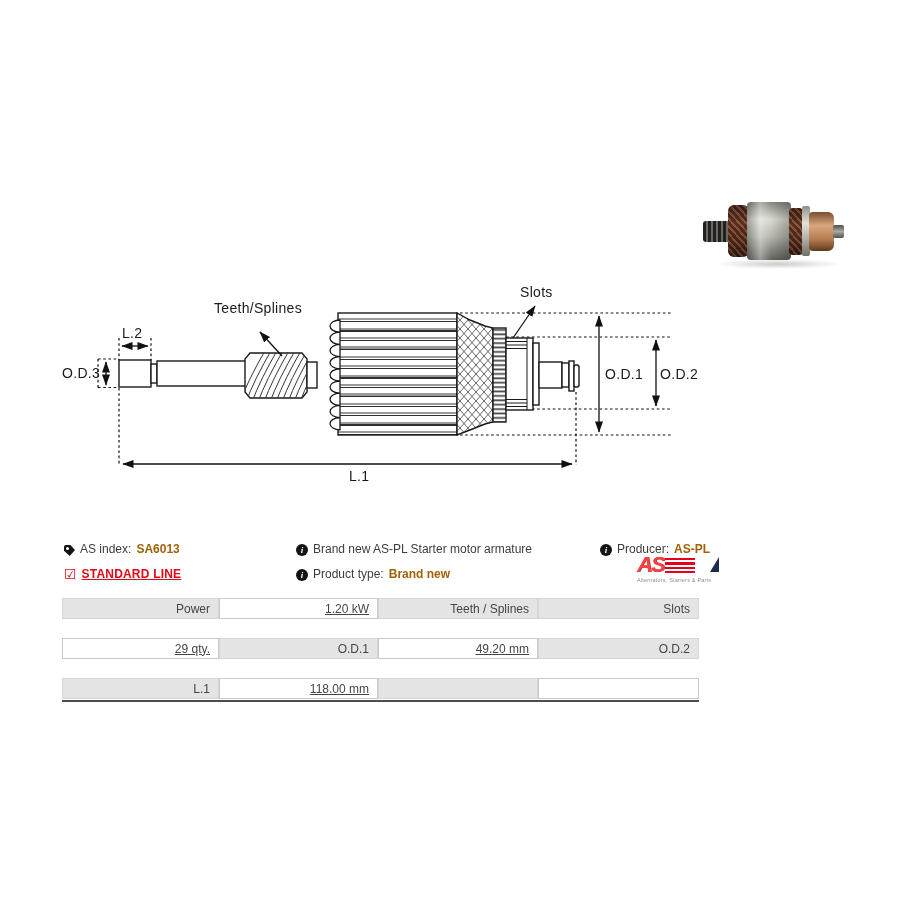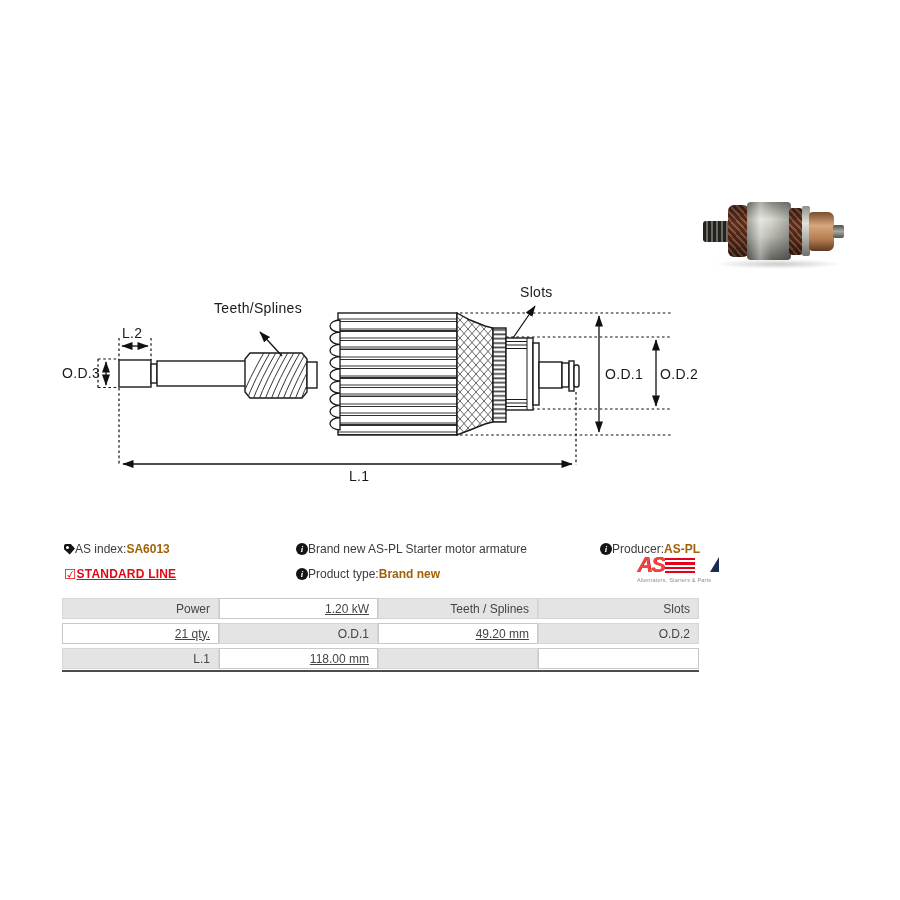--- a/index.html
+++ b/index.html
@@ -31,21 +31,21 @@
     background:linear-gradient(180deg,#7c4c2e,#d8a77e 35%,#b57c50 70%,#5f3a20);}
   .tipP{width:11px;height:13px;border-radius:2px;margin-left:-1px;
     background:linear-gradient(180deg,#4e4e4a,#a9a9a2 50%,#52524e);}
 
   
   .diagram{left:60px;top:275px;width:640px;height:232px;}
   .diagram svg{position:absolute;left:0;top:0;}
   .dlabel{position:absolute;font-size:14px;color:#1a1a1a;white-space:nowrap;letter-spacing:0.3px;}
 
   
-  .inforow{display:flex;align-items:center;font-size:12px;color:#3c3c3c;height:14px;}
+  .inforow{display:flex;align-items:flex-end;gap:5px;font-size:12px;color:#3c3c3c;height:14px;}
   .inforow b{color:#a16207;}
   .red{color:#e30613;font-weight:bold;letter-spacing:0.2px;text-decoration:underline;}
   .tag-icon{width:11px;height:11px;background:#141414;border-radius:2px;position:relative;
     clip-path:polygon(0 0,58% 0,100% 46%,52% 100%,0 52%);}
   .tag-icon .hole{position:absolute;left:2px;top:2px;width:3px;height:3px;border-radius:50%;background:#fff;}
   .info-icon{width:12px;height:12px;border-radius:50%;background:#141414;color:#fff;
     display:flex;align-items:center;justify-content:center;
     font-family:"Liberation Serif", serif;font-size:9px;font-weight:bold;font-style:italic;line-height:12px;}
   .check-icon{font-family:"DejaVu Sans", sans-serif;color:#e30613;font-size:14px;line-height:13px;font-weight:normal;}
 
@@ -55,21 +55,21 @@
   .logo-as{color:#ef4444;font-weight:bold;font-style:italic;font-size:22px;line-height:20px;letter-spacing:-2px;
     text-shadow:0.5px 0 #e2001a;}
   .logo-stripes{width:30px;height:15px;margin-left:1px;
     background:repeating-linear-gradient(180deg,#e2001a 0 2.2px,#ffffff 2.2px 4.4px);}
   .logo-navy{position:absolute;right:-2px;top:3px;width:0;height:0;
     border-left:9px solid transparent;border-bottom:15px solid #1d2b50;}
   .logo-tagline{font-size:5.5px;color:#8d8d8d;white-space:nowrap;margin-top:1px;letter-spacing:0.2px;}
 
   
   .spec{left:62px;top:598px;width:637px;}
-  .grid{display:grid;grid-template-columns:157px 159px 160px 161px;row-gap:4px;}
+  .grid{display:grid;grid-template-columns:157px 159px 160px 161px;row-gap:19px;}
   .cell{height:21px;font-size:12px;color:#454545;display:flex;align-items:center;
     justify-content:flex-end;padding-right:8px;box-sizing:border-box;}
   .cell.lab{background:#e4e4e4;border:1px solid #d6d6d6;}
   .cell.val{background:#ffffff;border:1px solid #c9c9c9;text-decoration:underline;}
   .spec .bottombar{height:2px;background:#4c4c4c;margin-top:1px;}
 </style>
 </head>
 <body>
 
 <div class="abs photo">
@@ -232,21 +232,21 @@
 </div>
 
 <div class="abs spec">
   <div class="grid">
 
     <div class="cell lab">Power</div>
     <div class="cell val">1.20 kW</div>
 
     <div class="cell lab">Teeth / Splines</div>
     <div class="cell lab">Slots</div>
-    <div class="cell val">21 qty.</div>
+    <div class="cell val">29 qty.</div>
 
     <div class="cell lab">O.D.1</div>
     <div class="cell val">49.20 mm</div>
     <div class="cell lab">O.D.2</div>
 
     <div class="cell lab">L.1</div>
     <div class="cell val">118.00 mm</div>
     <div class="cell lab"></div>
     <div class="cell val"></div>
   </div>

